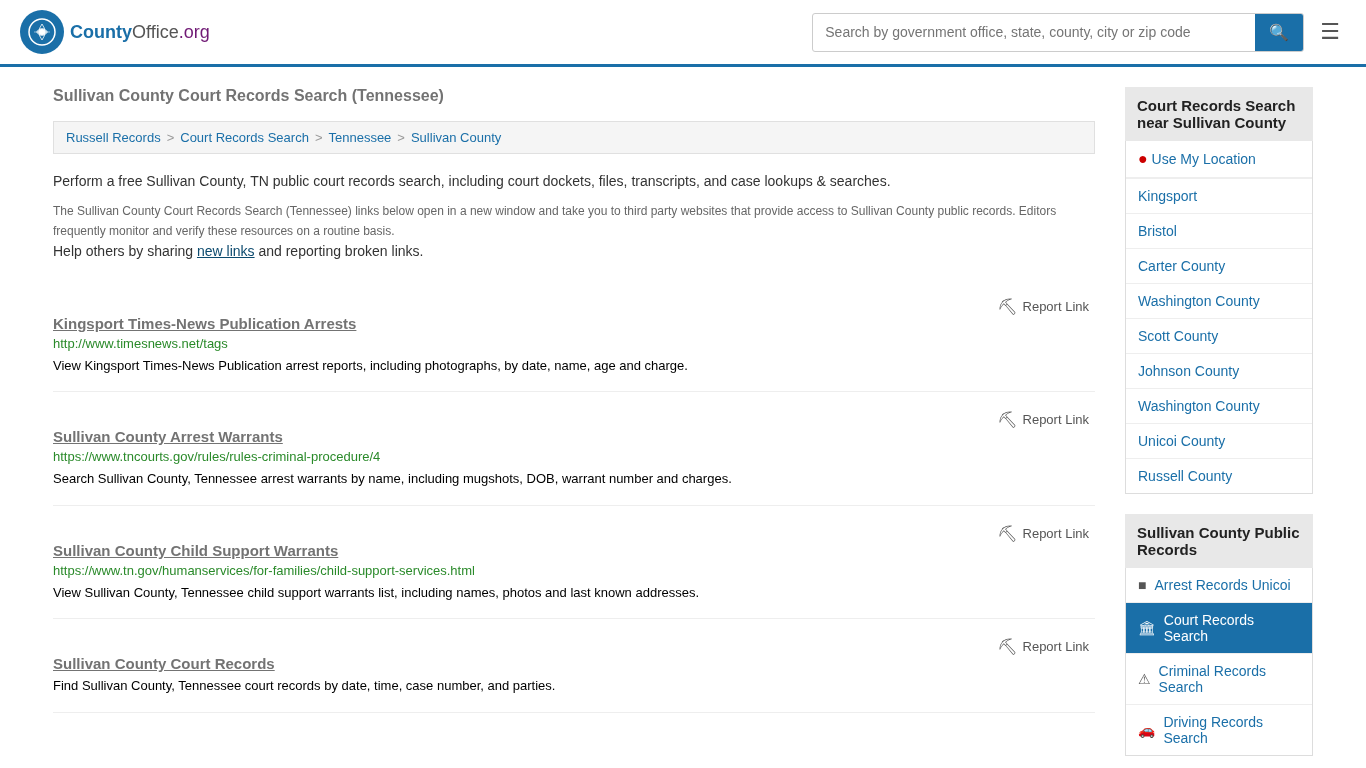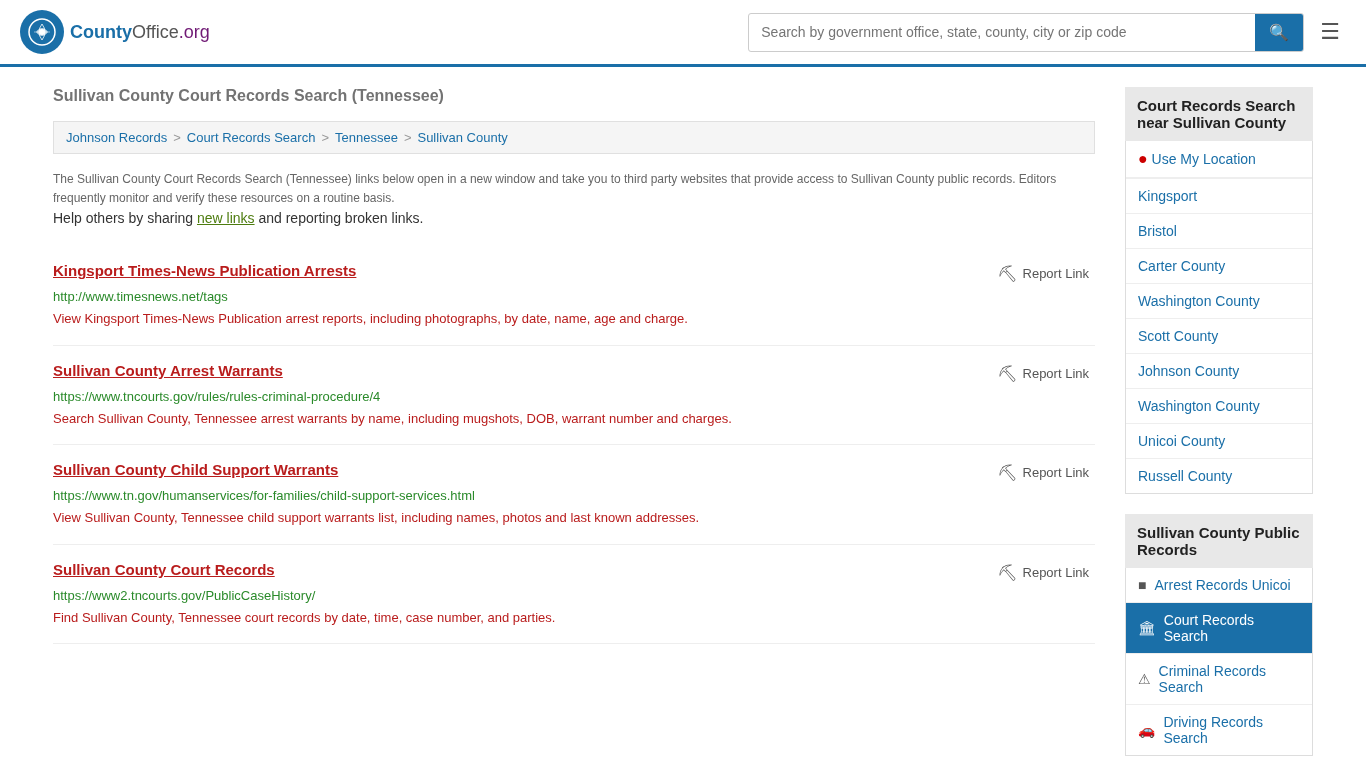--- a/index.html
+++ b/index.html
@@ -43,21 +43,21 @@
       display: flex;
       align-items: center;
       gap: 10px;
     }
     .search-bar-wrap {
       display: flex;
       align-items: center;
       border: 1px solid #ccc;
       border-radius: 3px;
       overflow: hidden;
-      width: 556px;
+      width: 492px;
     }
     .search-bar-wrap input {
       border: none;
       outline: none;
       padding: 8px 12px;
       font-size: 14px;
       width: 100%;
       color: #888;
     }
     .search-btn {
@@ -125,40 +125,41 @@
       color: #666;
       line-height: 1.6;
       margin-bottom: 2px;
     }
     .help-text {
       font-size: 14px;
       color: #333;
       margin-bottom: 20px;
     }
     .help-text a {
-      color: #4d7c0f;
+      color: #0c4a6e;
     }
 
     
     .record-item {
       border-bottom: 1px solid #eee;
       padding: 16px 0;
     }
     .record-header {
       display: flex;
       align-items: flex-start;
       justify-content: space-between;
       margin-bottom: 4px;
     }
     .record-title {
       font-size: 15px;
       font-weight: bold;
-      color: #b91c1c;
+      color: #737373;
       text-decoration: underline;
       cursor: pointer;
+      margin-top: 20px;
     }
     .report-link-btn {
       display: flex;
       align-items: center;
       gap: 5px;
       font-size: 13px;
       color: #555;
       cursor: pointer;
       white-space: nowrap;
       background: none;
@@ -169,21 +170,21 @@
       font-size: 16px;
       color: #555;
     }
     .record-url {
       font-size: 13px;
       color: #2a8a2a;
       margin-bottom: 5px;
     }
     .record-desc {
       font-size: 13px;
-      color: #b91c1c;
+      color: #000000;
       line-height: 1.5;
     }
 
     
     .sidebar {
       width: 188px;
       flex-shrink: 0;
     }
     .sidebar-section {
       margin-bottom: 20px;
@@ -287,29 +288,30 @@
   </div>
 </header>
 
 <div class="main-container">
 
   <div class="content-area">
 
     <h1 class="page-title">Sullivan County Court Records Search (Tennessee)</h1>
 
     <nav class="breadcrumb">
-      <a href="#">Johnson Records</a>
+      <a href="#">Russell Records</a>
       <span class="breadcrumb-sep">&gt;</span>
       <a href="#">Court Records Search</a>
       <span class="breadcrumb-sep">&gt;</span>
       <a href="#">Tennessee</a>
       <span class="breadcrumb-sep">&gt;</span>
       <a href="#">Sullivan County</a>
     </nav>
 
+    <p class="intro-text">Perform a free Sullivan County, TN public court records search, including court dockets, files, transcripts, and case lookups &amp; searches.</p>
     <p class="intro-small">The Sullivan County Court Records Search (Tennessee) links below open in a new window and take you to third party websites that provide access to Sullivan County public records. Editors frequently monitor and verify these resources on a routine basis.</p>
     <p class="help-text">
       <span>Help others by sharing </span><a href="#">new links</a><span> and reporting broken links.</span>
     </p>
 
     <div id="records-container">
         <div class="record-item">
       <div class="record-header">
         <a class="record-title" href="#">Kingsport Times-News Publication Arrests</a>
         <button class="report-link-btn">
@@ -343,21 +345,20 @@
       <div class="record-desc">View Sullivan County, Tennessee child support warrants list, including names, photos and last known addresses.</div>
     </div>
         <div class="record-item">
       <div class="record-header">
         <a class="record-title" href="#">Sullivan County Court Records</a>
         <button class="report-link-btn">
           <span class="report-icon">⛏</span>
           <span>Report Link</span>
         </button>
       </div>
-      <div class="record-url">https://www2.tncourts.gov/PublicCaseHistory/</div>
       <div class="record-desc">Find Sullivan County, Tennessee court records by date, time, case number, and parties.</div>
     </div>
       </div>
 
   </div>
 
   <aside class="sidebar">
 
     <div class="sidebar-section">
       <div class="sidebar-heading">

